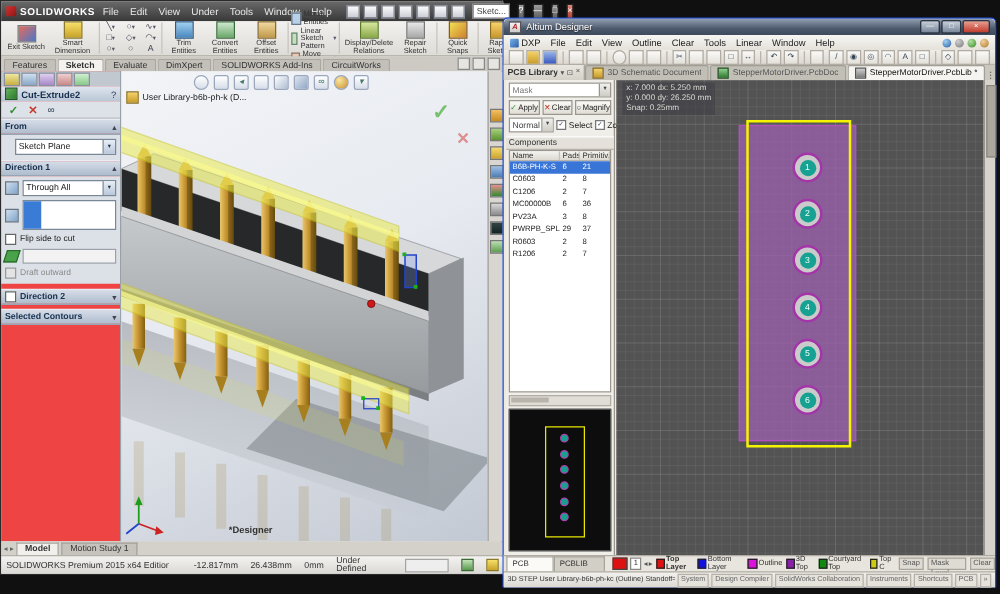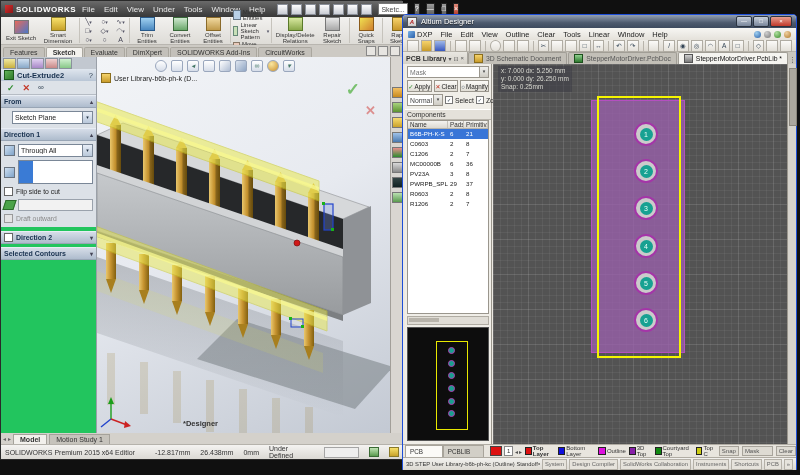--- a/index.html
+++ b/index.html
@@ -30,21 +30,21 @@
   .mgrid .gr{display:flex;gap:3px;}
   .mgrid .gc{font-size:7px;color:#445;width:13px;text-align:center;line-height:7px;}
   .dd{font-size:5px;color:#556;}
   
   .sw-tabs{left:0;top:44px;width:402px;height:12px;background:#cdcac4;display:flex;align-items:flex-end;padding-left:2px;box-sizing:border-box;}
   .rtab{font-size:7px;color:#333;padding:1px 6px;border:1px solid #aaa79f;border-bottom:none;background:#c3c0ba;margin-right:1px;border-radius:2px 2px 0 0;}
   .rtab.active{background:#f4f2ee;font-weight:bold;}
   .sw-tabs .tright{margin-left:auto;display:flex;gap:2px;padding:0 3px 1px 0;}
   .sw-tabs .tright i{width:8px;height:8px;border:1px solid #888;background:#e7e5e1;display:inline-block;}
   
-  .pm{left:0;top:56px;width:96px;height:376px;background:#22c55e;border-right:1px solid #9aa0a8;box-sizing:border-box;font-size:7px;color:#222;}
+  .pm{left:0;top:56px;width:96px;height:376px;background:#ef4444;border-right:1px solid #9aa0a8;box-sizing:border-box;font-size:7px;color:#222;}
   .pm-tabs{height:12px;display:flex;gap:1px;background:#c2c8d0;padding:1px 2px;box-sizing:border-box;}
   .pm-tabs i{width:11px;height:9px;border:1px solid #8a919c;background:#e8ecf0;display:inline-block;}
   .pm-title{height:12px;background:linear-gradient(#dfe6ee,#b9c6d6);display:flex;align-items:center;gap:3px;padding:0 3px;font-weight:bold;color:#17304e;font-size:7.5px;}
   .pm-title .cubei{width:8px;height:8px;background:linear-gradient(135deg,#63b35b,#2e7a2a);border:1px solid #1d5a1d;}
   .pm-act{height:13px;display:flex;align-items:center;gap:8px;padding:0 6px;background:#dde2e8;border-bottom:1px solid #b6bcc4;}
   .sect-h{height:11px;background:linear-gradient(#d6dde8,#aebccd);display:flex;align-items:center;padding:0 3px;font-weight:bold;color:#17304e;border-top:1px solid #e8edf4;border-bottom:1px solid #98a5b5;}
   .sect-h .ar{margin-left:auto;font-size:6px;color:#445;}
   .sect-b{padding:3px 3px 4px 3px;background:#dce1e7;}
   .combo{height:11px;background:#fff;border:1px solid #7a8797;display:flex;align-items:center;font-size:7px;padding-left:2px;position:relative;}
   .combo .cdd{position:absolute;right:0;top:0;bottom:0;width:9px;background:linear-gradient(#e8eef6,#b9c8da);border-left:1px solid #7a8797;text-align:center;font-size:5px;line-height:10px;color:#234;}

